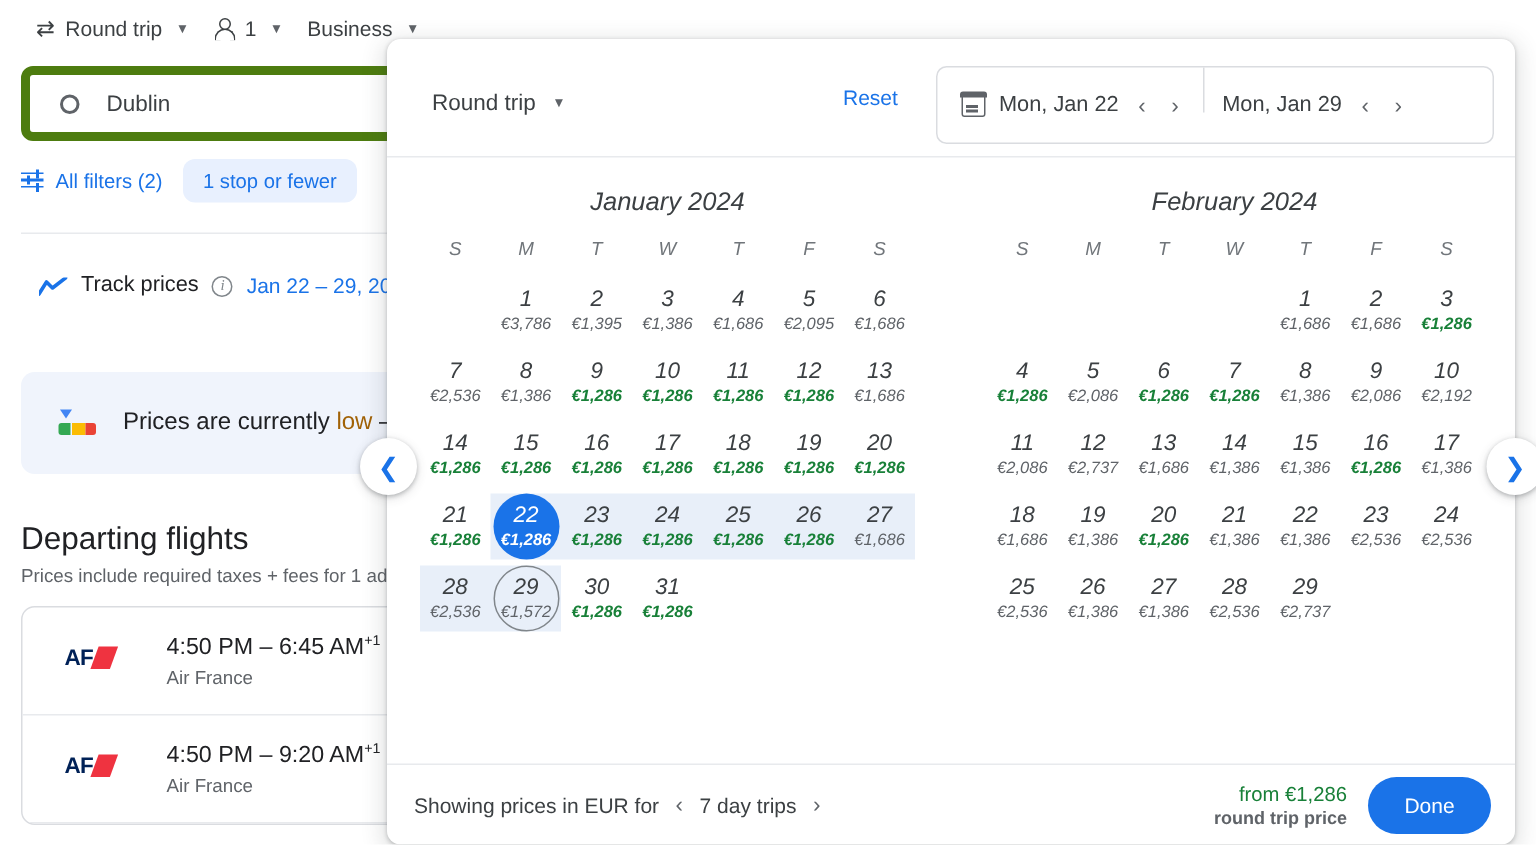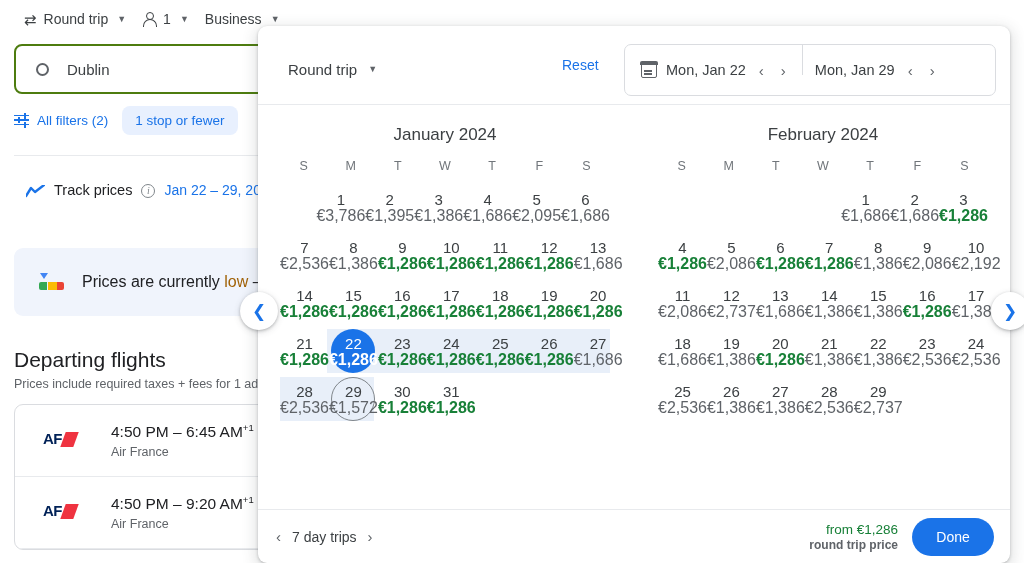--- a/index.html
+++ b/index.html
@@ -23,21 +23,21 @@
   .tb-item .caret { color:#5f6368; font-size:9px; margin-left:2px; }
   .swap-icon { color:#3c4043; font-size:15px; line-height:1; }
   .person-icon { display:inline-block; width:14px; height:15px; position:relative; }
   .person-icon::before { content:""; position:absolute; left:4px; top:0; width:6px; height:6px;
         border:1.6px solid #3c4043; border-radius:50%; }
   .person-icon::after { content:""; position:absolute; left:1px; top:7.5px; width:12px; height:7px;
         border:1.6px solid #3c4043; border-bottom:none; border-radius:7px 7px 0 0; }
 
   .searchcard {
     position:absolute; left:14px; top:44px; width:340px; height:50px;
-    border:2px solid #4d7c0f; border-radius:8px; background:#fff;
+    border:6px solid #4d7c0f; border-radius:8px; background:#fff;
     display:flex; align-items:center; padding-left:20px; gap:18px;
   }
   .origin-dot { width:13px; height:13px; border:2.3px solid #5f6368; border-radius:50%; flex:none; }
   .origin-text { font-size:15px; color:#3c4043; }
 
   .filterrow { position:absolute; left:14px; top:106px; height:28px; display:flex; align-items:center; gap:14px; }
   .filters-link { display:flex; align-items:center; gap:8px; color:#1a73e8; font-size:13.5px; font-weight:500; }
   .tune-icon { width:15px; height:13px; position:relative; flex:none; }
   .tune-icon i { position:absolute; left:0; height:1.8px; width:15px; background:#1a73e8; display:block; }
   .tune-icon i:nth-child(1){ top:1px;} .tune-icon i:nth-child(2){ top:5.6px;} .tune-icon i:nth-child(3){ top:10.2px;}
@@ -103,32 +103,32 @@
       position:relative; flex:none; }
   .cal-icon::before { content:""; position:absolute; left:-1.6px; right:-1.6px; top:-1.6px; height:4px;
       background:#5f6368; border-radius:2px 2px 0 0; }
   .cal-icon::after { content:""; position:absolute; left:2px; top:7px; width:8px; height:1.7px;
       background:#5f6368; box-shadow: 0 3px 0 #5f6368; }
   .df-text { font-size:14.5px; color:#3c4043; white-space:nowrap; }
   .df-arrow { font-size:15px; color:#5f6368; padding:2px 4px; line-height:1; }
   .df-div { width:1px; height:30px; background:#dadce0; }
 
   .ov-body { position:relative; height:404px; padding-top:2px; }
-  .months { display:flex; justify-content:space-between; padding:0 22px; }
+  .months { display:flex; justify-content:space-between; padding:0 22px;font-style:italic; }
   .month { width:330px; }
   .month-title { text-align:center; font-size:17px; color:#3c4043; margin-top:18px; margin-bottom:14px; }
   .dow-row { display:grid; grid-template-columns:repeat(7,1fr); }
   .dow { text-align:center; font-size:12.5px; color:#70757a; }
   .weeks { margin-top:10px; }
   .week { display:grid; grid-template-columns:repeat(7,1fr); position:relative; height:48px; }
   .hl { position:absolute; top:2px; height:44px; background:#e8eff9; z-index:0; }
   .cell { position:relative; z-index:1; display:flex; flex-direction:column;
       align-items:center; justify-content:center; height:48px; }
   .cell .daynum { font-size:15px; color:#3c4043; line-height:17px; }
-  .cell .price { font-size:16px; color:#5f6368; line-height:14px; margin-top:1px;text-align:center; }
+  .cell .price { font-size:11px; color:#5f6368; line-height:14px; margin-top:1px;text-align:center; }
   .cell.cheap .price { color:#188038; font-weight:700; }
   .cell.sel .pill { position:absolute; width:44px; height:44px; border-radius:50%;
       background:#1a73e8; z-index:-1; top:2px; left:50%; transform:translateX(-50%); }
   .cell.sel .daynum { color:#fff; font-weight:500; }
   .cell.sel .price { color:#fff !important; font-weight:700; }
   .cell.ret .ring { position:absolute; width:44px; height:44px; border-radius:50%;
       border:1.5px solid #80868b; z-index:-1; top:2px; left:50%; transform:translateX(-50%); }
   .cell.empty { visibility:hidden; }
 
   .ov-footer { position:absolute; left:0; bottom:0; width:100%; height:54px;
@@ -568,20 +568,21 @@
                 <div class="cell empty"></div>
                 <div class="cell empty"></div>
               </div>
             </div>
           </div>
         </div>
     </div>
 
     <div class="ov-footer">
       <div class="foot-left">
+        <span>Showing prices in EUR for</span>
         <span class="foot-arrow">‹</span>
         <span>7 day trips</span>
         <span class="foot-arrow">›</span>
       </div>
       <div class="foot-right">
         <div class="price-sum">
           <div class="from">from €1,286</div>
           <div class="rtp">round trip price</div>
         </div>
         <button class="done-btn">Done</button>

